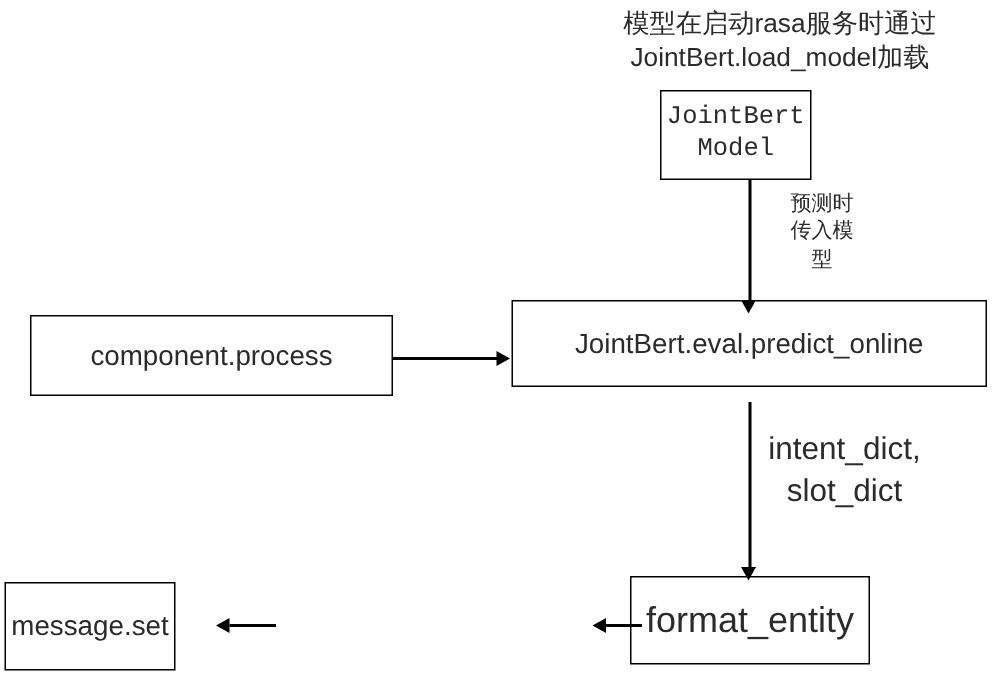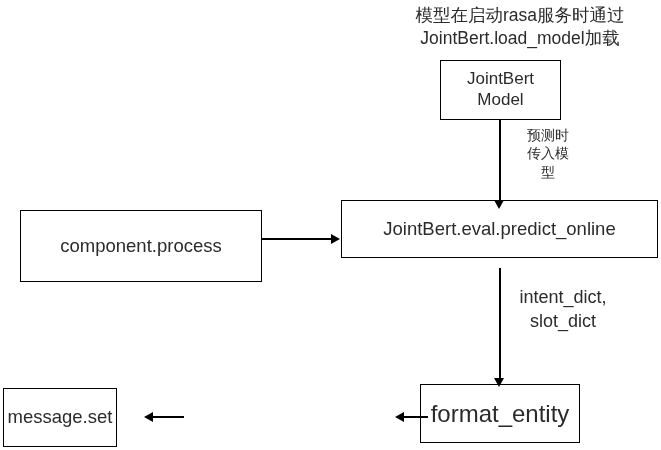--- a/index.html
+++ b/index.html
@@ -67,37 +67,37 @@
     position: absolute;
     text-align: center;
     line-height: 1.32;
     color: #2b2b2b;
     white-space: pre-line;
   }
 
   
   #title-caption   { left: 370px; top: 4px;  width: 300px; font-size: 17.5px; }
 
-  #node-jointbert-model      { left: 440px; top: 60px;  width: 121px; height: 60px; font-size: 17px; }
-  #node-component-process    { left: 20px;  top: 210px; width: 242px; height: 72px; font-size: 18.5px; }
+  #node-jointbert-model      { left: 440px; top: 60px;  width: 101px; height: 60px; font-size: 17px; font-family: Liberation Mono, monospace; }
+  #node-component-process    { left: 20px;  top: 210px; width: 242px; height: 54px; font-size: 18.5px; }
   #node-predict-online       { left: 341px; top: 200px; width: 317px; height: 58px; font-size: 18.5px; }
   #node-message-set          { left: 3px;   top: 388px; width: 114px; height: 59px; font-size: 18.5px; }
   #node-sort-intent-ranking  { left: 184px; top: 388px; width: 212px; height: 59px; font-size: 18.5px; }
   #node-format-entity        { left: 420px; top: 384px; width: 160px; height: 59px; font-size: 24px; }
 
   #edge1-line { left: 499px; top: 120px; height: 82px; }
   #edge1-head { left: 494px; top: 200px; }
   #edge1-label { left: 512px; top: 126px; width: 72px; font-size: 14px; }
 
   #edge2-line { left: 262px; top: 238px; width: 71px; }
   #edge2-head { left: 331px; top: 233.5px; }
 
   #edge3-line { left: 499px; top: 268px; height: 112px; }
   #edge3-head { left: 494px; top: 378px; }
-  #edge3-label { left: 508px; top: 286px; width: 110px; font-size: 18px; }
+  #edge3-label { left: 508px; top: 286px; width: 110px; font-size: 21px; }
 
   #edge4-line { left: 404px; top: 416px; width: 24px; }
   #edge4-head { left: 395px; top: 411.5px; }
 
   #edge5-line { left: 153px; top: 416px; width: 31px; }
   #edge5-head { left: 144px; top: 411.5px; }
 </style>
 </head>
 <body>
 

